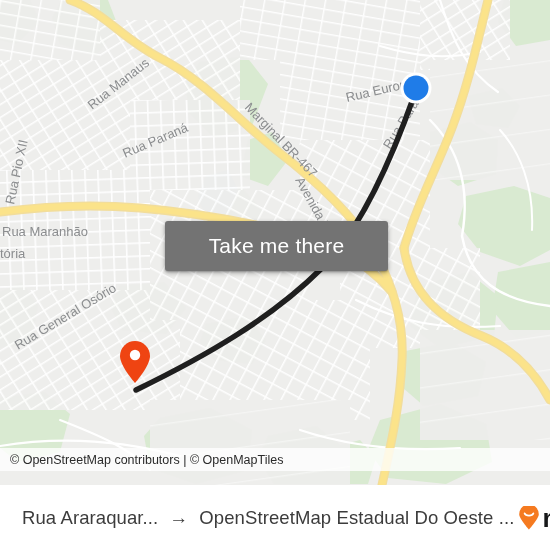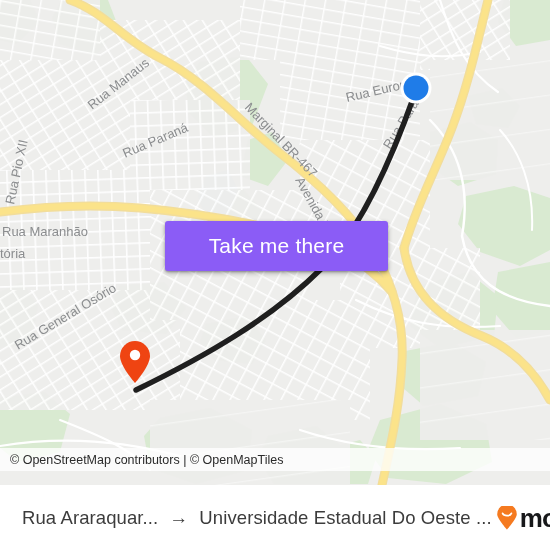--- a/index.html
+++ b/index.html
@@ -278,31 +278,31 @@
         <circle id="dest-ring" cx="416" cy="88" r="15.5" fill="#ffffff"></circle>
         <circle id="dest-dot" cx="416" cy="88" r="12.5" fill="#1f7ce8"></circle>
       </g>
 
       <g id="origin-marker">
         <path id="origin-pin-body" d="M135,383 C135,383 120,366 120,356 A15,15 0 1 1 150,356 C150,366 135,383 135,383 Z" fill="#ef4412"></path>
         <circle id="origin-pin-hole" cx="135" cy="355" r="5.2" fill="#ffffff"></circle>
       </g>
     </svg>
 
-    <button class="take-me-there" style="background: #8b5cf6; color: rgb(255, 255, 255);">Take me there</button>
+    <button class="take-me-there" style="background: #737373; color: rgb(255, 255, 255);">Take me there</button>
 
     <div class="attribution">
       <span class="attr-text">© OpenStreetMap contributors | © OpenMapTiles</span>
     </div>
   </div>
 
   <div class="footer">
     <span class="route-label">Rua Araraquar...</span>
     <span class="route-arrow">→</span>
-    <span class="route-label">Universidade Estadual Do Oeste ...</span>
+    <span class="route-label">OpenStreetMap Estadual Do Oeste ...</span>
     <span class="spacer"></span>
     <div class="brand">
       <svg class="brand-pin" width="22" height="24" viewBox="0 0 22 24">
         <path id="brand-pin-shape" d="M11,23.5 C11,23.5 1.2,12.6 1.2,8.2 A9.8,9.8 0 1 1 20.8,8.2 C20.8,12.6 11,23.5 11,23.5 Z" fill="#f57a20"></path>
         <path d="M6.6,7.4 C7.8,10.4 14.2,10.4 15.4,7.4" fill="none" stroke="#ffffff" stroke-width="1.7" stroke-linecap="round"></path>
       </svg>
       <span class="brand-name">moovit</span>
     </div>
   </div>
 

